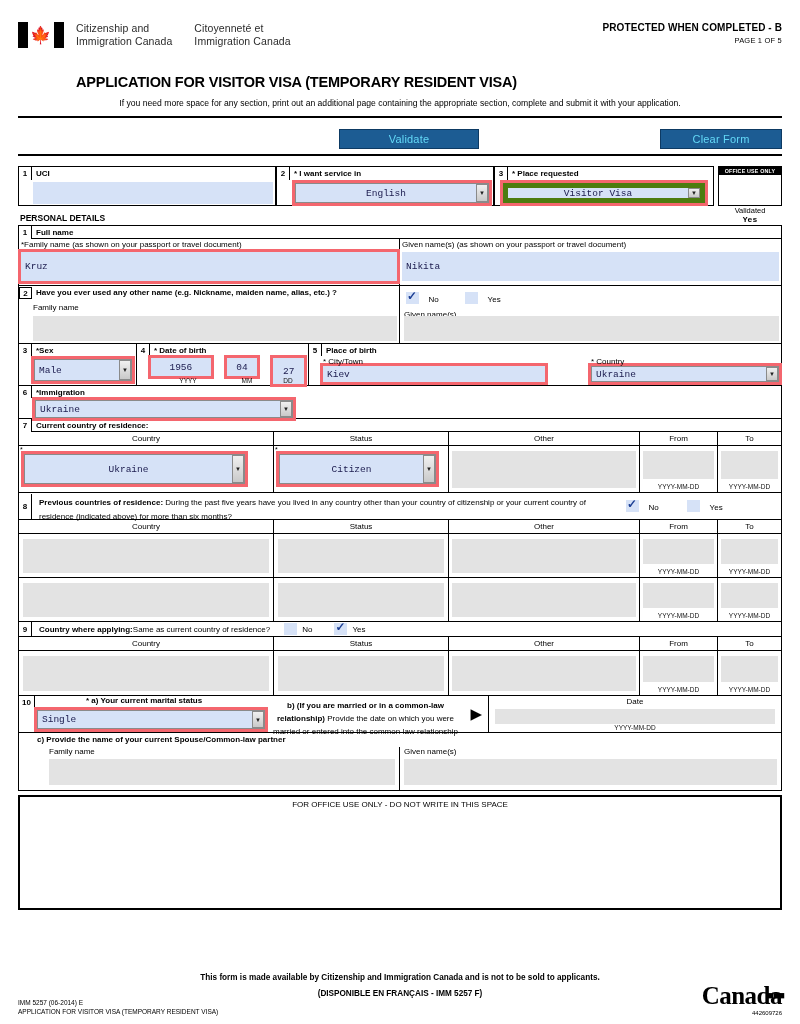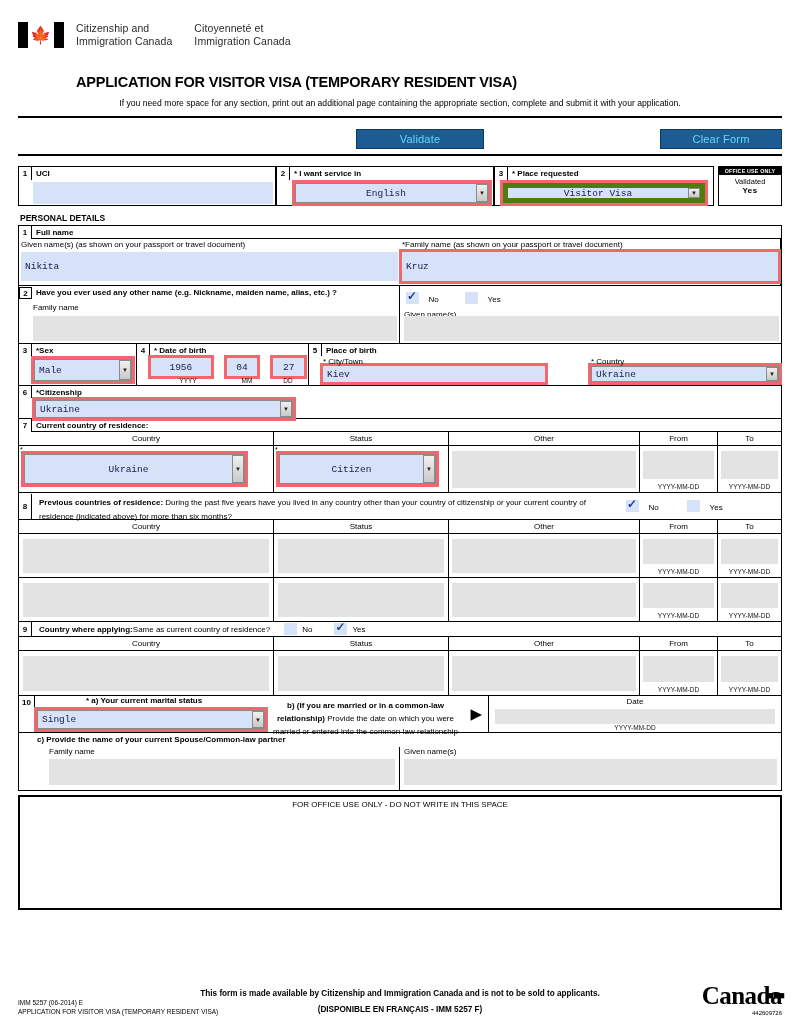--- a/index.html
+++ b/index.html
@@ -32,21 +32,21 @@
   .subtitle { font-size:8.6px; text-align:center; margin-top:8px; }
   .rule-thick { border-top:2.5px solid #000; margin-top:8px; }
 
   
   .btnrow { position:relative; height:34px; margin-top:8px; }
   .btn {
     position:absolute; top:3px; height:20px; line-height:18px;
     background:#1c5c93; border:1px solid #0d3a63; color:#63d8f7;
     font-size:11px; text-align:center; letter-spacing:.2px;
   }
-  .btn-validate { left:338px; width:128px; }
+  .btn-validate { left:321px; width:140px; }
   .btn-clear { right:0; width:122px; }
   .rule-thick2 { border-top:2.5px solid #000; position:absolute; left:0; right:0; top:28px; }
   .bx { border:1px solid #000; }
   .num {
     border:1px solid #000; display:inline-flex; align-items:center; justify-content:center;
     font-size:8px; font-weight:bold; width:13px; height:12px; margin-right:4px; flex:0 0 auto;
     background:#fff;
   }
   .lbl { font-size:8px; font-weight:bold; }
   .lbl-n { font-size:8px; font-weight:normal; }
@@ -77,21 +77,21 @@
   .sect-title { font-size:8.5px; font-weight:bold; margin:7px 0 2px 2px; }
   .row { display:flex; }
   .cell { border:1px solid #000; position:relative; }
 
   .hdrcell { font-size:8px; text-align:center; padding:2px 0; border-right:1px solid #000; }
   .ymd { font-size:6.5px; text-align:center; color:#111; }
 
   .officebox { width:64px; border:1px solid #000; text-align:center; }
   .officebox .ttl { background:#000; color:#fff; font-size:5.3px; font-weight:bold;
                     letter-spacing:.2px; padding:1px 0; }
-  .officebox .v1 { font-size:7.5px; line-height:9px; padding-top:2px; }
+  .officebox .v1 { font-size:7.5px; line-height:9px; padding-top:2px;margin-top:29px; }
   .officebox .v2 { font-family:"Liberation Mono", monospace; font-size:8px; font-weight:bold;
                    line-height:9px; padding-bottom:2px; }
 
   
   .bigoffice { border:2.5px solid #000; height:115px; margin-top:4px; position:relative; }
   .bigoffice .cap { text-align:center; font-size:8px; padding-top:3px; }
 
   
   .footer { position:absolute; left:18px; right:18px; bottom:8px; }
   .f-center { text-align:center; font-size:8.2px; font-weight:bold; line-height:12px; }
@@ -113,20 +113,24 @@
       <div class="leaf">🍁</div>
     </div>
     <div class="dept-col">
       <div class="dept">Citizenship and</div>
       <div class="dept">Immigration Canada</div>
     </div>
     <div class="dept-col">
       <div class="dept">Citoyenneté et</div>
       <div class="dept">Immigration Canada</div>
     </div>
+    <div class="hdr-right">
+      <div class="prot">PROTECTED WHEN COMPLETED - B</div>
+      <div class="pageof">PAGE 1 OF 5</div>
+    </div>
   </div>
 
   <div class="titlewrap">
     <div class="maintitle">APPLICATION FOR VISITOR VISA (TEMPORARY RESIDENT VISA)</div>
     <div class="subtitle">If you need more space for any section, print out an additional page containing the appropriate section, complete and submit it with your application.</div>
     <div class="rule-thick"></div>
   </div>
 
   <div class="btnrow">
     <div class="btn btn-validate">Validate</div>
@@ -181,30 +185,30 @@
 
   <div class="sect-title">PERSONAL DETAILS</div>
 
   <div class="bx">
 
     <div style="display:flex;align-items:center;height:13px;border-bottom:1px solid #000;">
       <div class="num" style="border:0;border-right:1px solid #000;height:13px;">1</div>
       <span class="lbl">Full name</span>
     </div>
     <div class="row" style="border-bottom:1px solid #000;">
+      <div style="width:50%;border-right:1px solid #000;height:46px;position:relative;">
+        <div class="lbl-n" style="padding:1px 2px;">*Family name  (as shown on your passport or travel document)</div>
+        <div class="redbox" style="position:absolute;left:2px;right:2px;top:13px;height:29px;">
+          <div class="inp">Kruz</div>
+        </div>
+      </div>
       <div style="width:50%;height:46px;position:relative;">
         <div class="lbl-n" style="padding:1px 2px;">Given name(s)  (as shown on your passport or travel document)</div>
         <div style="position:absolute;left:2px;right:2px;top:13px;height:29px;">
           <div class="inp">Nikita</div>
-        </div>
-      </div>
-      <div style="width:50%;border-right:1px solid #000;height:46px;position:relative;">
-        <div class="lbl-n" style="padding:1px 2px;">*Family name  (as shown on your passport or travel document)</div>
-        <div class="redbox" style="position:absolute;left:2px;right:2px;top:13px;height:29px;">
-          <div class="inp">Kruz</div>
         </div>
       </div>
     </div>
 
     <div class="row" style="border-bottom:1px solid #000;">
       <div style="width:50%;border-right:1px solid #000;position:relative;height:57px;">
         <div style="display:flex;align-items:flex-start;padding-top:1px;">
           <div class="num" style="border:1px solid #000;height:12px;">2</div>
           <span class="lbl" style="line-height:12px;">Have you ever used any other name (e.g. Nickname, maiden name, alias, etc.) ?</span>
         </div>
@@ -243,21 +247,21 @@
           <div class="num" style="border:0;border-right:1px solid #000;height:12px;">4</div>
           <span class="lbl">* Date of birth</span>
         </div>
         <div style="display:flex;position:absolute;left:14px;right:4px;top:14px;gap:16px;">
           <div class="redbox" style="width:74px;height:18px;">
             <div class="inp inp-c">1956</div>
           </div>
           <div class="redbox" style="width:38px;height:18px;">
             <div class="inp inp-c">04</div>
           </div>
-          <div class="redbox" style="width:38px;height:18px;">
+          <div class="redbox" style="width:38px;height:26px;">
             <div class="inp inp-c">27</div>
           </div>
         </div>
         <div style="display:flex;position:absolute;left:14px;top:33px;gap:3px;">
           <div class="ymd" style="width:74px;">YYYY</div>
           <div class="ymd" style="width:38px;">MM</div>
           <div class="ymd" style="width:38px;">DD</div>
         </div>
       </div>
 
@@ -282,21 +286,21 @@
               </div>
             </div>
           </div>
         </div>
       </div>
     </div>
 
     <div style="border-bottom:1px solid #000;position:relative;height:33px;">
       <div style="display:flex;align-items:center;height:12px;">
         <div class="num" style="border:0;border-right:1px solid #000;height:12px;">6</div>
-        <span class="lbl">*Citizenship</span>
+        <span class="lbl">*Immigration</span>
       </div>
       <div class="redbox" style="position:absolute;left:16px;width:258px;top:14px;height:18px;border:1px solid #8a8a8a;">
         <div class="ddwrap">
           <div class="inp">Ukraine</div>
           <div class="ddbtn">▼</div>
         </div>
       </div>
     </div>
 
     <div style="display:flex;align-items:center;height:13px;border-bottom:1px solid #000;">
@@ -475,21 +479,21 @@
         </div>
       </div>
     </div>
   </div>
 
   <div class="bigoffice">
     <div class="cap">FOR OFFICE USE ONLY - DO NOT WRITE IN THIS SPACE</div>
   </div>
 
   <div class="footer">
-    <div class="f-center" style="">
+    <div class="f-center" style="margin-bottom:16px;">
       <div>This form is made available by Citizenship and Immigration Canada and is not to be sold to applicants.</div>
       <div style="margin-top:4px;">(DISPONIBLE EN FRANÇAIS - IMM 5257 F)</div>
     </div>
     <div class="f-left">
       <div>IMM 5257 (06-2014) E</div>
       <div>APPLICATION FOR VISITOR VISA (TEMPORARY RESIDENT VISA)</div>
     </div>
     <div class="f-right">
       <div class="wordmark">
         <span>Canada</span>

